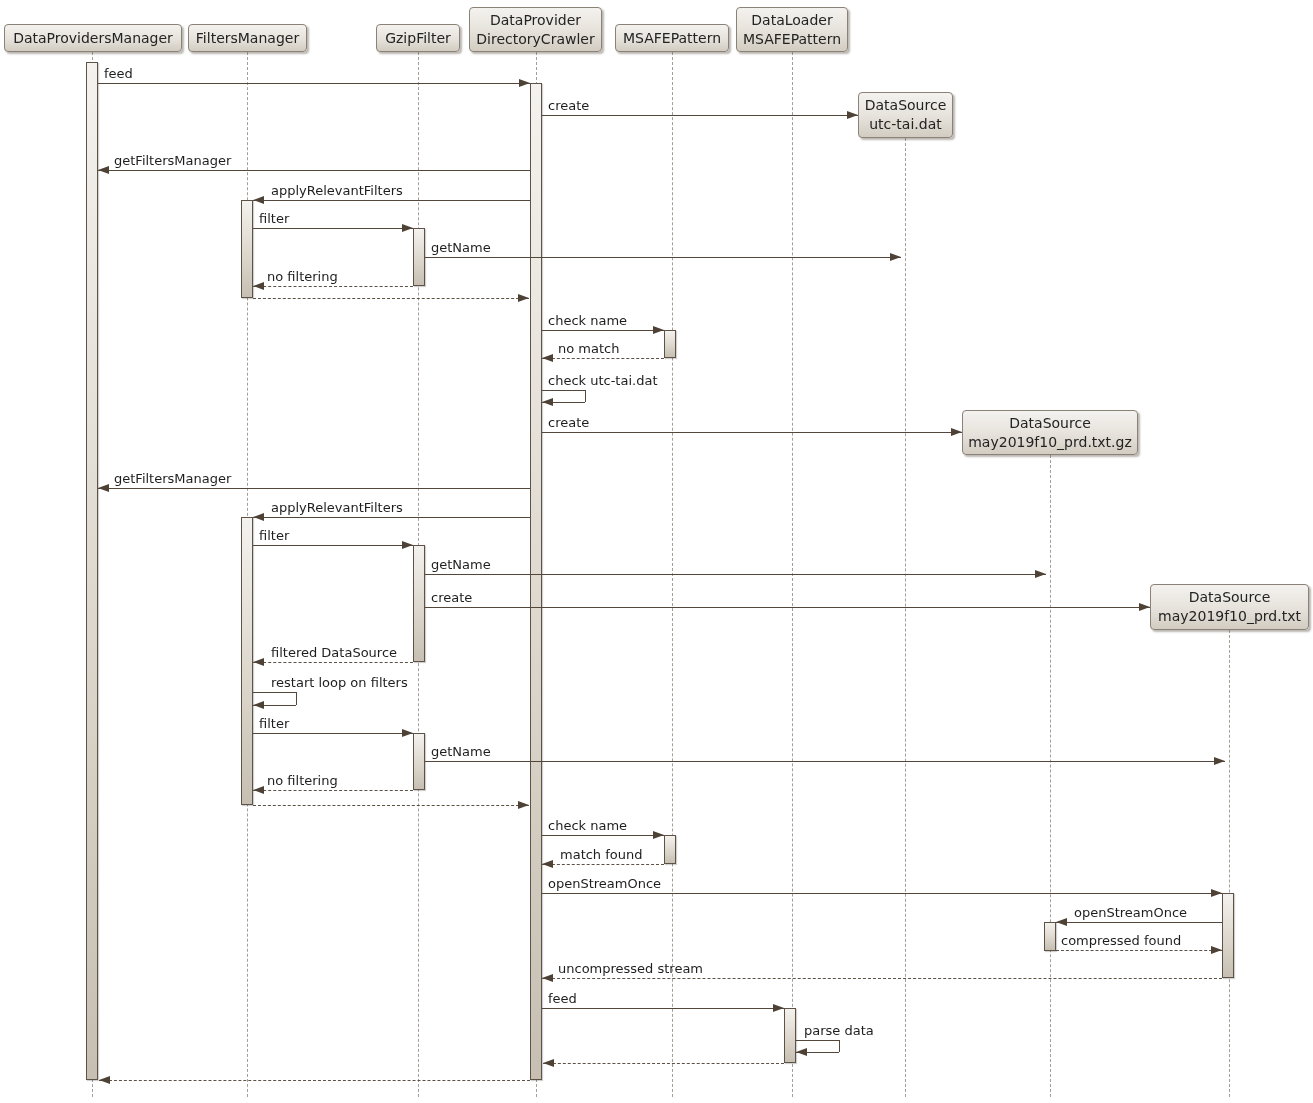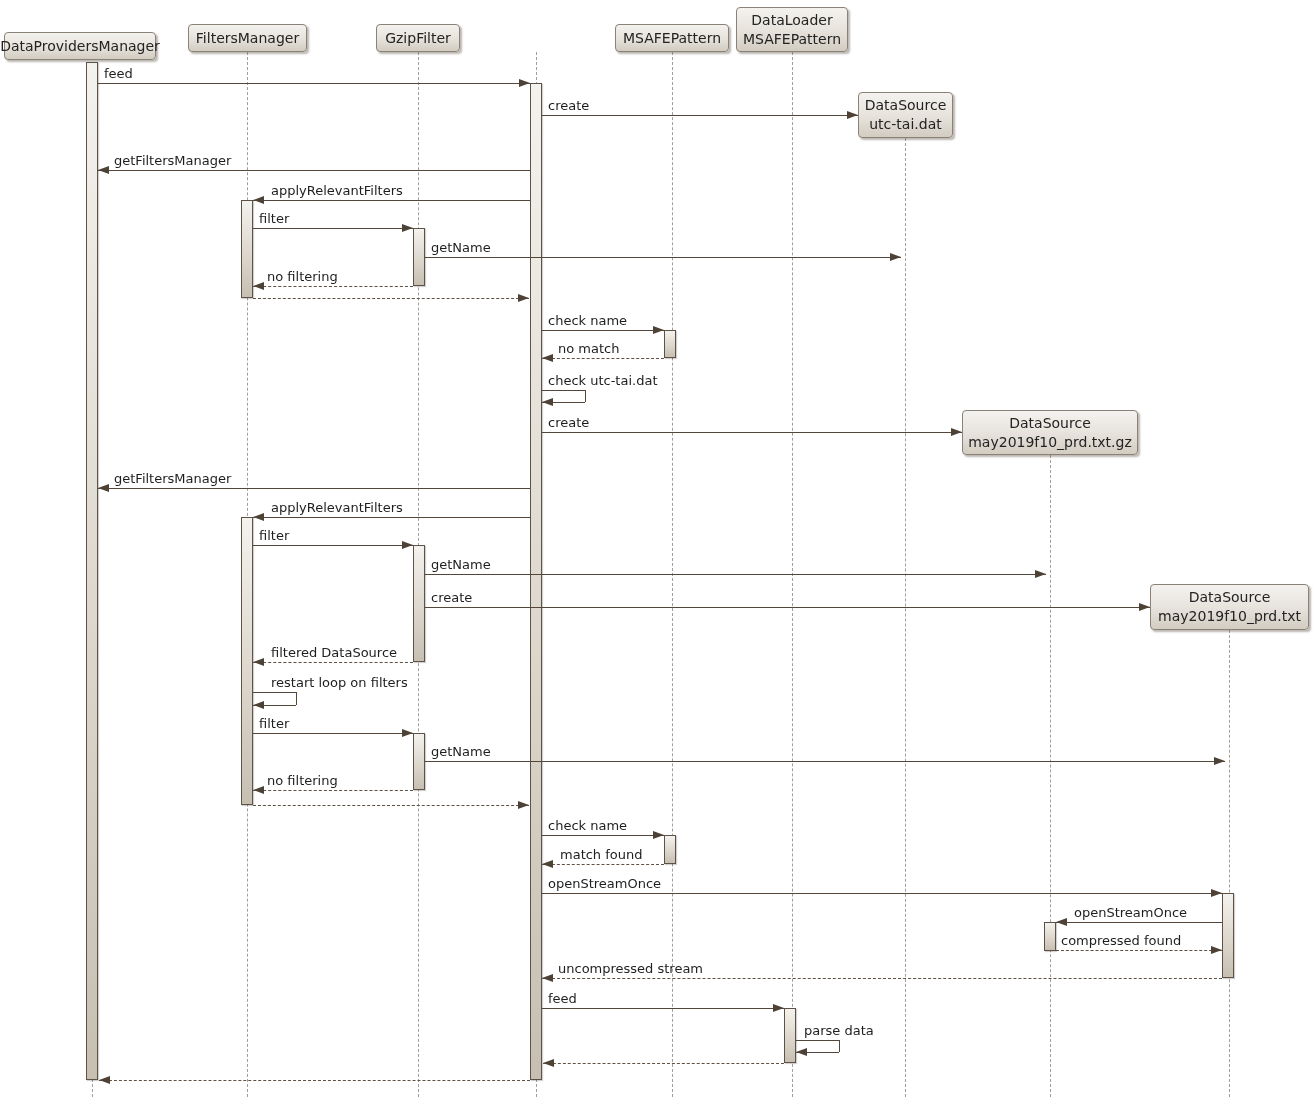--- a/index.html
+++ b/index.html
@@ -40,28 +40,32 @@
     <div class="activation" style="left: 241px; top: 200px; height: 98px;"></div>
     <div class="activation" style="left: 241px; top: 517px; height: 288px;"></div>
     <div class="activation" style="left: 413px; top: 228px; height: 58px;"></div>
     <div class="activation" style="left: 413px; top: 545px; height: 117px;"></div>
     <div class="activation" style="left: 413px; top: 733px; height: 57px;"></div>
     <div class="activation" style="left: 664px; top: 330px; height: 28px;"></div>
     <div class="activation" style="left: 664px; top: 835px; height: 29px;"></div>
     <div class="activation" style="left: 784px; top: 1008px; height: 55px;"></div>
     <div class="activation" style="left: 1044px; top: 922px; height: 29px;"></div>
     <div class="activation" style="left: 1222px; top: 893px; height: 85px;"></div>
-    <div class="pbox" style="left: 4px; top: 24px; width: 152px; height: 28px; margin-top: 8px;">
+    <div class="pbox" style="left: 4px; top: 24px; width: 178px; height: 28px;">
       <span>DataProvidersManager</span>
     </div>
     <div class="pbox" style="left: 188px; top: 24px; width: 119px; height: 28px;">
       <span>FiltersManager</span>
     </div>
     <div class="pbox" style="left: 376px; top: 24px; width: 84px; height: 28px;">
       <span>GzipFilter</span>
+    </div>
+    <div class="pbox" style="left: 469px; top: 7px; width: 133px; height: 45px;">
+      <span>DataProvider</span>
+      <span>DirectoryCrawler</span>
     </div>
     <div class="pbox" style="left: 615px; top: 24px; width: 114px; height: 28px;">
       <span>MSAFEPattern</span>
     </div>
     <div class="pbox" style="left: 736px; top: 7px; width: 112px; height: 45px;">
       <span>DataLoader</span>
       <span>MSAFEPattern</span>
     </div>
     <div class="pbox" style="left: 858px; top: 92px; width: 95px; height: 46px;">
       <span>DataSource</span>

